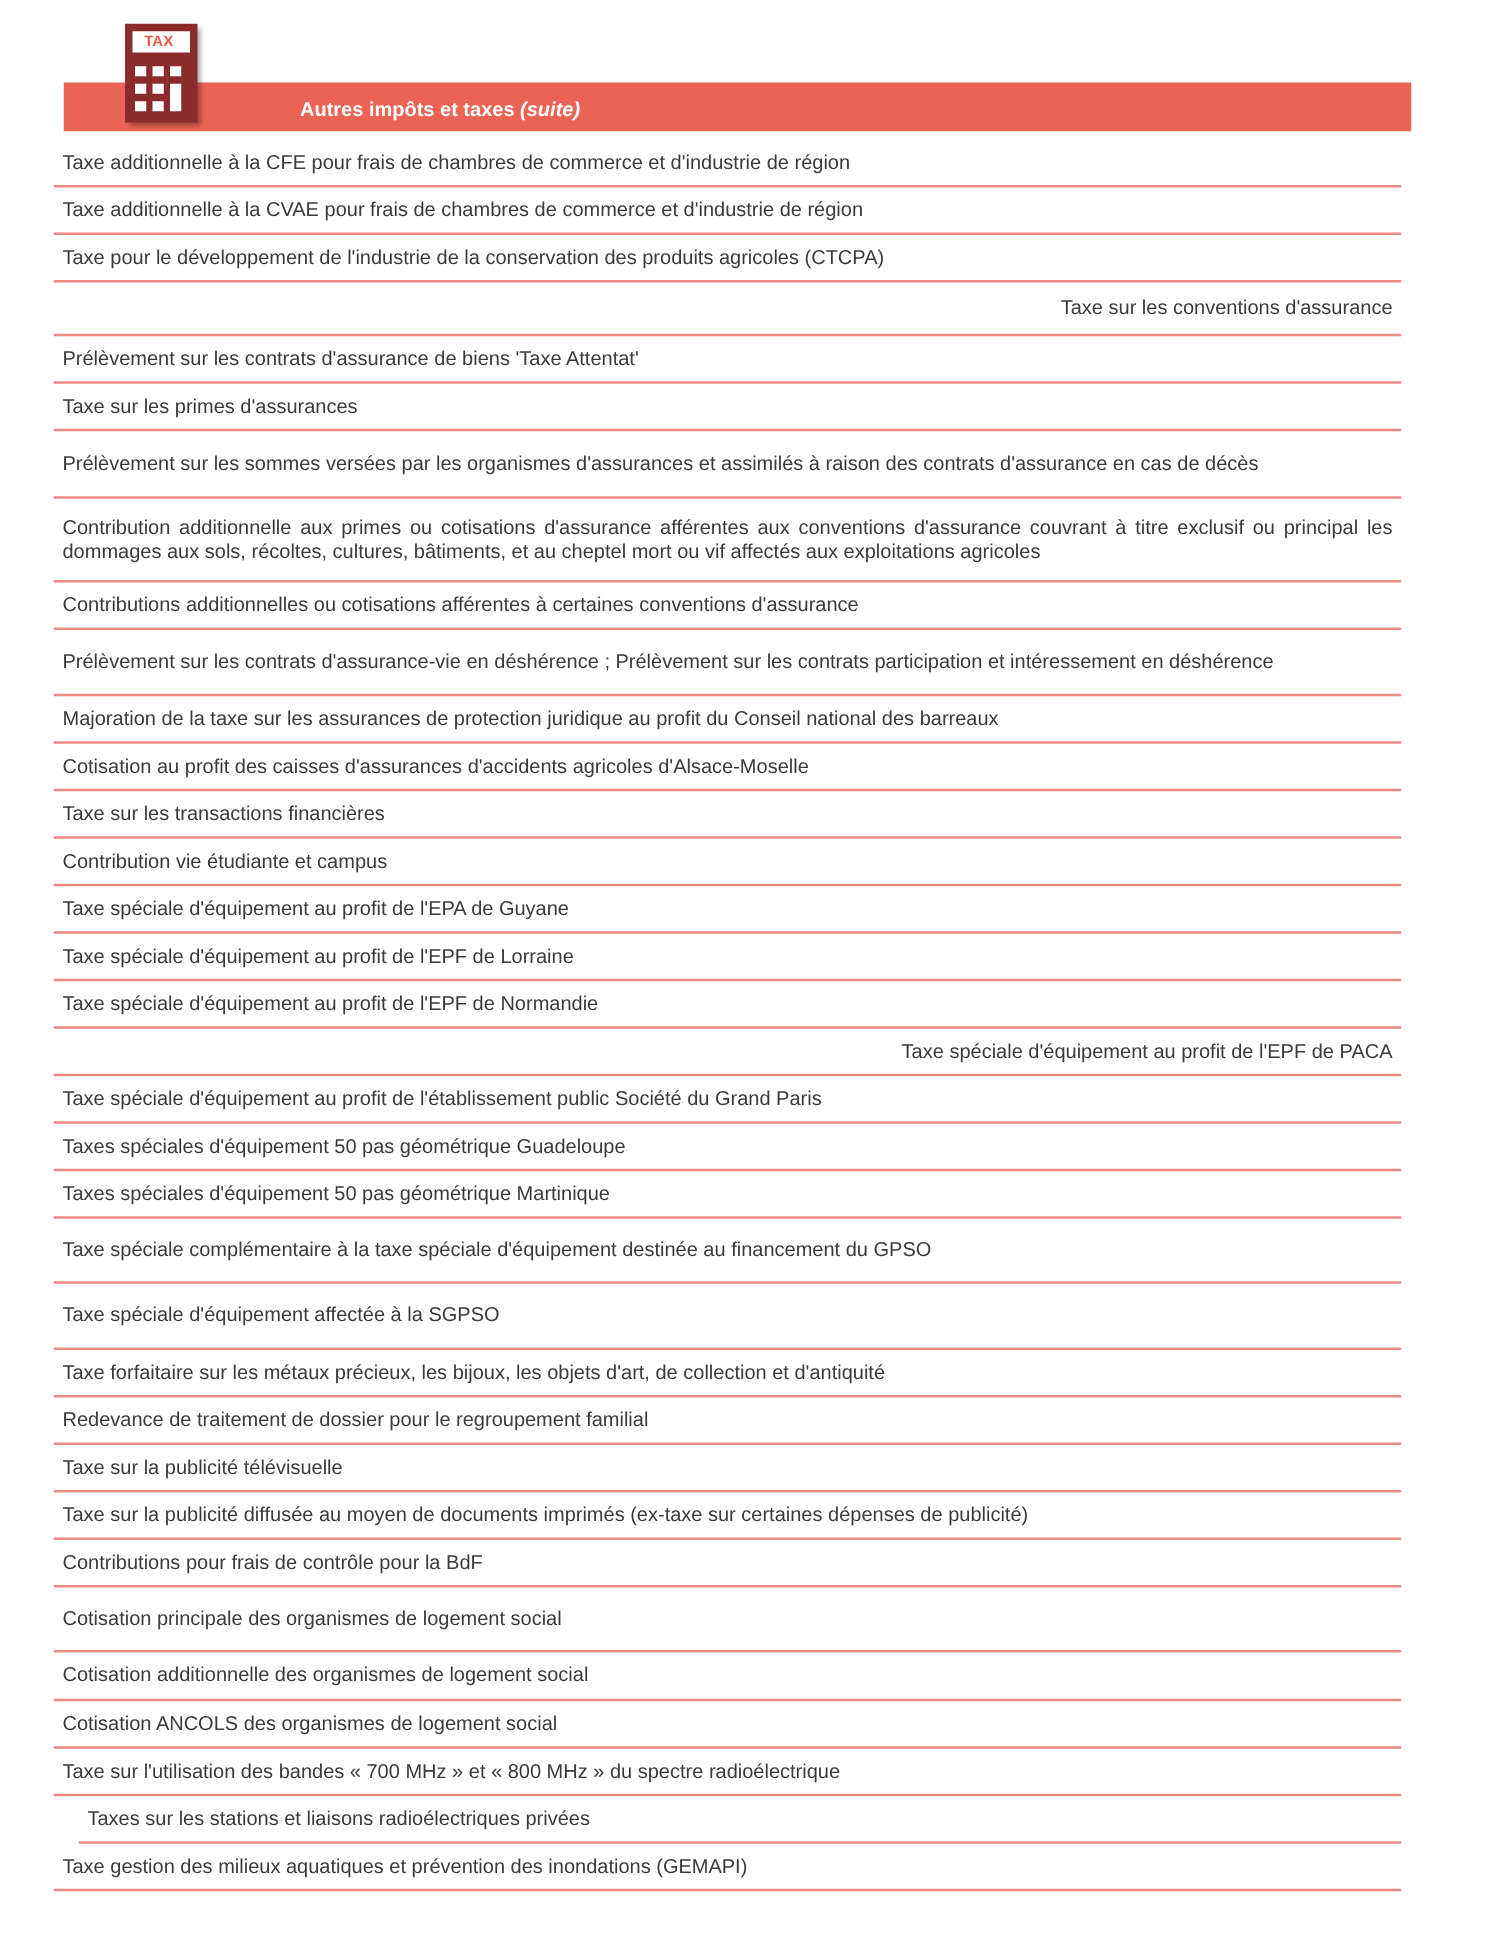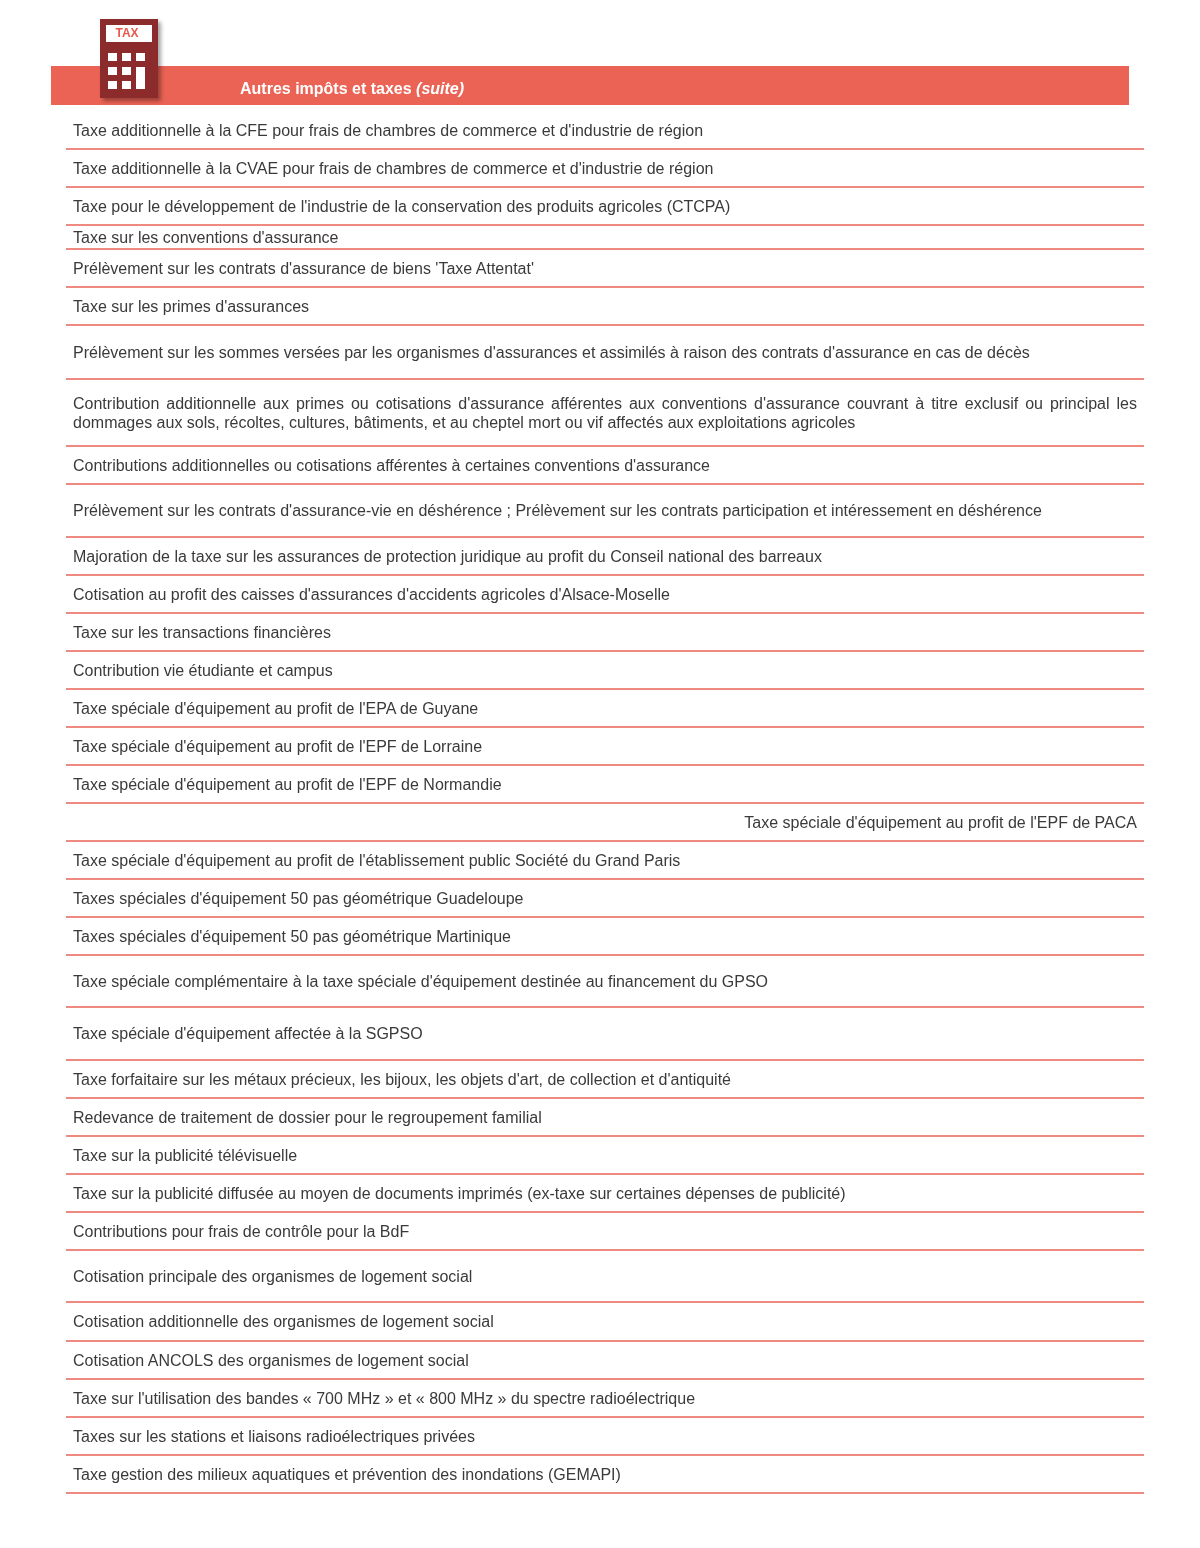--- a/index.html
+++ b/index.html
@@ -3,21 +3,21 @@
 <meta charset="utf-8">
 <style>
   html,body{margin:0;padding:0;background:#ffffff;}
   body{width:1200px;height:1548px;position:relative;font-family:"Liberation Sans","DejaVu Sans",sans-serif;color:#333;}
   .icon{position:absolute;left:100px;top:19px;width:58px;height:79px;background:#8b2b2b;box-shadow:3px 3px 4px rgba(0,0,0,0.35);z-index:3;}
   .icon .screen{position:absolute;left:6px;top:6px;width:46px;height:17px;background:#fff;color:#e8594c;font-weight:bold;font-size:12px;text-align:center;line-height:17px;padding-right:4px;box-sizing:border-box;}
   .icon .k{position:absolute;width:9px;height:8px;background:#fff;}
   .header{position:absolute;left:51px;top:66px;width:1078px;height:39px;background:#eb6354;z-index:1;}
   .header .title{position:absolute;left:189px;top:14px;color:#fff;font-weight:bold;font-size:16px;}
   .header .title i{font-style:italic;}
-  .rows{position:absolute;left:66px;top:113px;width:1078px;}
+  .rows{position:absolute;left:43px;top:113px;width:1078px;}
   .row{border-bottom:2px solid #ef8a80;box-sizing:border-box;display:flex;align-items:center;padding:0 7px;font-size:16px;line-height:19px;color:#3a3a3a;text-align:justify;}
 </style>
 </head>
 <body>
 
 <div class="icon">
   <div class="screen">TAX</div>
   <div class="k" style="left:8px;top:34px"></div>
     <div class="k" style="left:22px;top:34px"></div>
     <div class="k" style="left:36px;top:34px"></div>
@@ -35,21 +35,21 @@
 <div class="rows" id="rows">
     <div class="row" style="height: 37px;">
       <span>Taxe additionnelle à la CFE pour frais de chambres de commerce et d'industrie de région</span>
     </div>
     <div class="row" style="height: 38px;">
       <span>Taxe additionnelle à la CVAE pour frais de chambres de commerce et d'industrie de région</span>
     </div>
     <div class="row" style="height: 38px;">
       <span>Taxe pour le développement de l'industrie de la conservation des produits agricoles (CTCPA)</span>
     </div>
-    <div class="row" style="height: 24px;">
+    <div class="row" style="height: 43px; justify-content: flex-end;">
       <span>Taxe sur les conventions d'assurance</span>
     </div>
     <div class="row" style="height: 38px;">
       <span>Prélèvement sur les contrats d'assurance de biens 'Taxe Attentat'</span>
     </div>
     <div class="row" style="height: 38px;">
       <span>Taxe sur les primes d'assurances</span>
     </div>
     <div class="row" style="height: 54px;">
       <span>Prélèvement sur les sommes versées par les organismes d'assurances et assimilés à raison des contrats d'assurance en cas de décès</span>
@@ -122,19 +122,19 @@
     </div>
     <div class="row" style="height: 39px;">
       <span>Cotisation additionnelle des organismes de logement social</span>
     </div>
     <div class="row" style="height: 38px;">
       <span>Cotisation ANCOLS des organismes de logement social</span>
     </div>
     <div class="row" style="height: 38px;">
       <span>Taxe sur l'utilisation des bandes « 700 MHz » et « 800 MHz » du spectre radioélectrique</span>
     </div>
-    <div class="row" style="height: 38px;">
+    <div class="row" style="height: 38px; margin-left: 20px;">
       <span>Taxes sur les stations et liaisons radioélectriques privées</span>
     </div>
     <div class="row" style="height: 38px;">
       <span>Taxe gestion des milieux aquatiques et prévention des inondations (GEMAPI)</span>
     </div>
   </div>
 
 </body></html>

